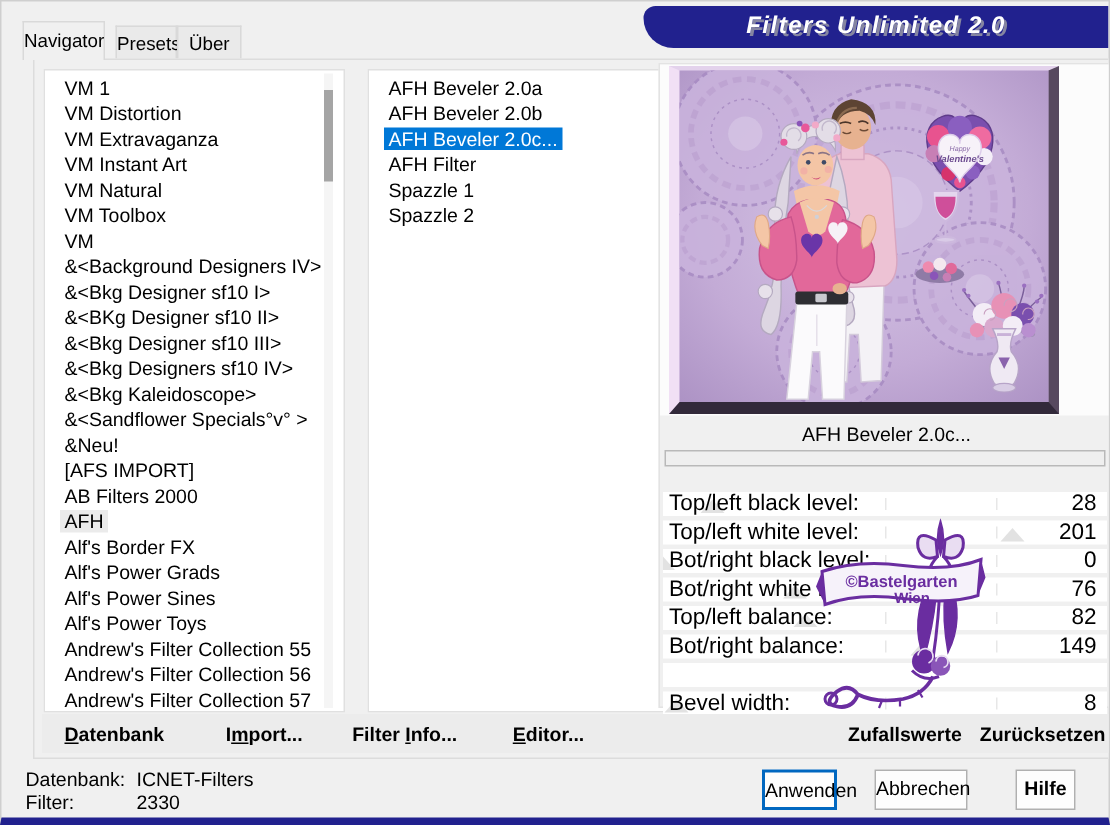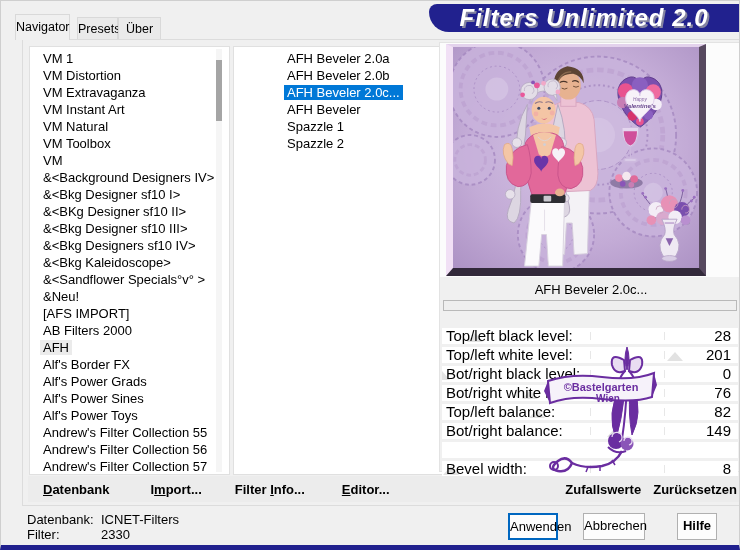--- a/index.html
+++ b/index.html
@@ -10,38 +10,38 @@
     font-family:"Liberation Sans",sans-serif;font-size:13px;color:#000;
     -webkit-font-smoothing:none;
   }
   
   .banner{
     position:absolute;left:428px;top:3px;width:310px;height:28px;
     border-radius:12px 0 0 30px;
     display:flex;align-items:center;justify-content:center;
   }
   .banner-title{
-    color:#fff;font-weight:bold;font-style:italic;font-size:24px;letter-spacing:1px;
+    color:#fff;font-weight:bold;font-style:italic;font-size:16px;letter-spacing:1px;
     text-shadow:2px 2px 0 rgba(150,150,165,.85);
   }
   
   .tab{position:absolute;box-sizing:border-box;text-align:center;
     border:1px solid #d9d9d9;border-bottom:none;background:#eaeaea;
     font-size:12.5px;line-height:22px;cursor:default;}
   .tab.active{left:14px;top:13px;width:55px;height:26px;line-height:25px;background:#f0f0f0;z-index:5;}
   .tab.t2{left:76px;top:16px;width:41px;height:22px;}
   .tab.t3{left:117px;top:16px;width:43px;height:22px;}
   
   .panel{position:absolute;left:8px;top:38px;width:724px;height:467px;box-sizing:border-box;
     border:1px solid #dcdcdc;background:#f0f0f0;z-index:1;margin-left:13px;}
   
   .listbox{position:absolute;top:6px;height:429px;background:#fff;border:1px solid #e0e0e0;
     box-sizing:border-box;overflow:hidden;padding-top:3px;}
   .listbox.cats{left:6px;width:201px;}
-  .listbox.filters{left:210px;width:232px;padding-left:40px;}
+  .listbox.filters{left:222px;width:232px;}
   .list-item{height:17px;line-height:17px;padding-left:10px;white-space:nowrap;}
   .list-item span{padding:0 3px;}
   .sel-active{background:#0078d7;color:#fff;}
   .sel-inactive{background:#ebebeb;}
   .vscroll{position:absolute;right:7px;top:2px;bottom:2px;width:6px;background:#f5f5f5;}
   .vscroll .thumb{position:absolute;left:0;top:11px;width:6px;height:61px;background:#a5a5a5;}
   
   .rpanel{position:absolute;left:416px;top:2px;width:304px;height:430px;box-sizing:border-box;
     background:#f0f0f0;border:1px solid #e3e3e3;}
   .preview-box{position:absolute;left:0;top:0;right:0;height:234px;background:#fcfcfc;}
@@ -67,21 +67,21 @@
   .action-bar{position:absolute;left:5px;top:436px;width:717px;height:26px;background:#ececec;
     display:flex;align-items:center;padding-left:15px;box-sizing:border-box;}
   .flat-btn{font-weight:bold;white-space:nowrap;cursor:default;}
   .flat-btn u{text-decoration:underline;}
   .action-left{display:flex;align-items:center;}
   .action-left .flat-btn:nth-child(1){margin-right:41px;}
   .action-left .flat-btn:nth-child(2){margin-right:33px;}
   .action-left .flat-btn:nth-child(3){margin-right:37px;}
   .action-right{position:absolute;right:8px;top:0;height:26px;display:flex;align-items:center;gap:12px;}
   
-  .statusline{position:absolute;left:26px;top:511px;line-height:15px;}
+  .statusline{position:absolute;left:16px;top:511px;line-height:15px;}
   .statusline .row{display:flex;}
   .statusline .lab{width:74px;}
   .dlg-btn{position:absolute;top:512px;height:27px;box-sizing:border-box;background:#fdfdfd;
     border:1px solid #b0b0b0;text-align:center;line-height:24px;font-size:13px;cursor:default;}
   .dlg-btn.anwenden{left:507px;width:50px;border:2px solid #0067c0;}
   .dlg-btn.abbrechen{left:582px;width:62px;}
   .dlg-btn.hilfe{left:676px;width:40px;font-weight:bold;}
 </style>
 </head>
 <body>
@@ -129,21 +129,21 @@
       <div class="vscroll">
         <div class="thumb"></div>
       </div>
     </div>
 
     <div class="listbox filters">
       <div>
           <div class="list-item"><span>AFH Beveler 2.0a</span></div>
           <div class="list-item"><span>AFH Beveler 2.0b</span></div>
           <div class="list-item"><span class="sel-active">AFH Beveler 2.0c...</span></div>
-          <div class="list-item"><span>AFH Beveler</span></div>
+          <div class="list-item"><span>AFH Filter</span></div>
           <div class="list-item"><span>Spazzle 1</span></div>
           <div class="list-item"><span>Spazzle 2</span></div>
         </div>
     </div>
 
     <div class="rpanel">
       <div class="preview-box">
         <div class="preview-frame">
           <svg width="246" height="221" viewBox="0 0 258 231" preserveAspectRatio="none">
             <defs>

